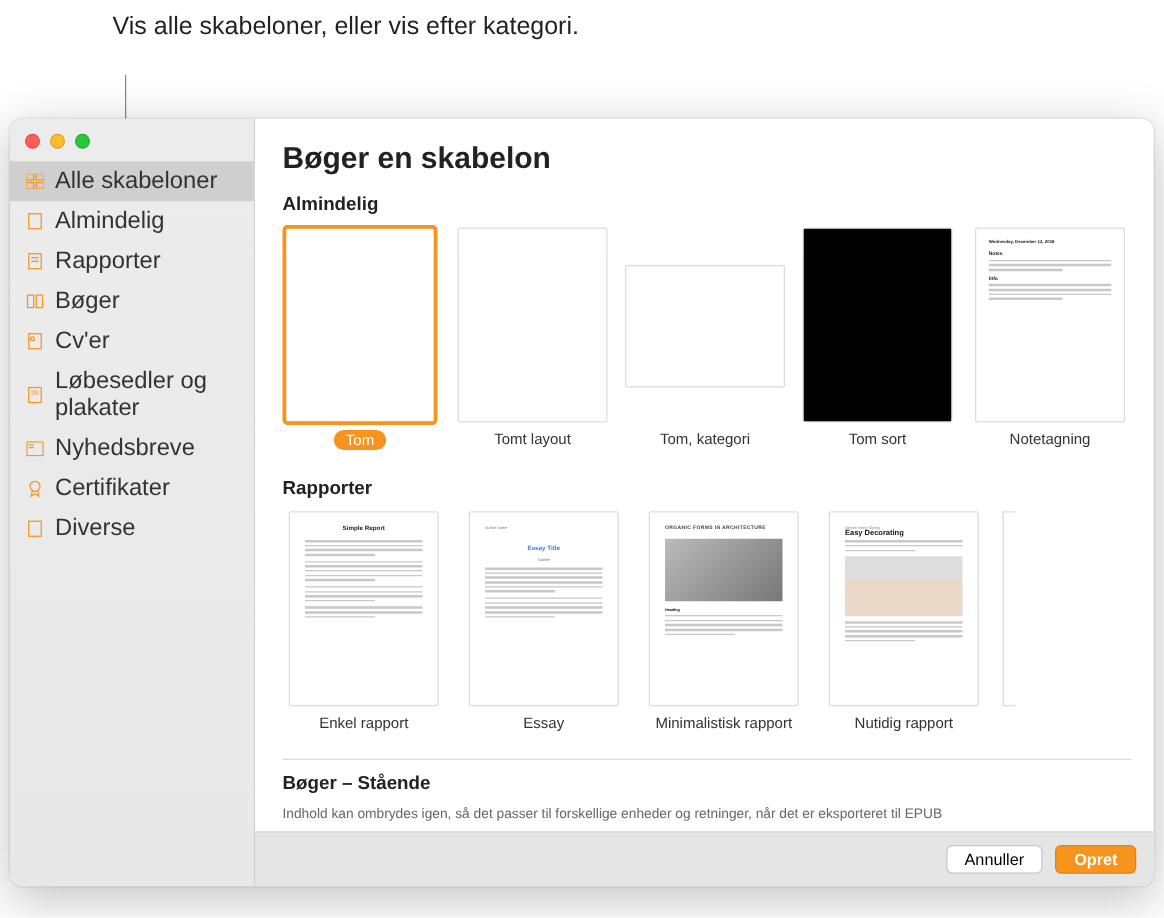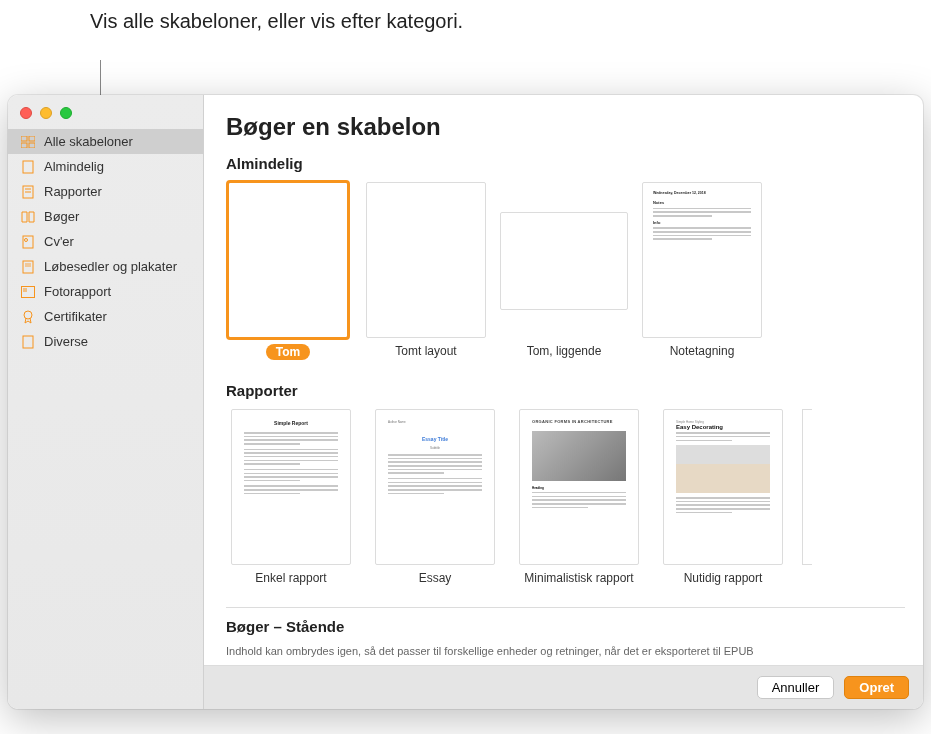--- a/index.html
+++ b/index.html
@@ -55,21 +55,21 @@
   width: 12px; height: 12px; border-radius: 50%;
 }
 .traffic-red { background: #ff5f57; border: 0.5px solid #e04b42; }
 .traffic-yellow { background: #febc2e; border: 0.5px solid #dda024; }
 .traffic-green { background: #28c840; border: 0.5px solid #1dad2e; }
 .sb-item {
   display: flex;
   align-items: center;
   gap: 8px;
   padding: 5px 12px;
-  font-size: 13px;
+  font-size: 19px;
   color: #333;
   cursor: default;
 }
 .sb-item.selected {
   background: #cfcfcf;
 }
 .sb-icon {
   width: 16px; height: 14px;
   display: inline-flex;
   align-items: center;
@@ -137,21 +137,21 @@
   font-size: 12px;
   color: #333;
   margin-top: 6px;
   text-align: center;
 }
 .tile-label.badge {
   background: #f7941d;
   color: #fff;
   padding: 1px 10px;
   border-radius: 9px;
-  font-weight: 700;
+  font-weight: 400;
 }
 .notepaper {
   padding: 8px 10px;
   font-size: 2.5px;
   color: #555;
   line-height: 1.4;
 }
 .notepaper .nt-date { font-size: 3.5px; color:#222; font-weight:600; margin-bottom:4px;}
 .notepaper .nt-h { font-size: 4px; font-weight: 700; margin: 3px 0 1px; color:#222;}
 .fake-lines { padding: 10px 12px 8px; }
@@ -279,21 +279,21 @@
       <span>Løbesedler og plakater</span>
     </div>
     <div class="sb-item">
       <span class="sb-icon">
         <svg width="14" height="12" viewBox="0 0 14 12">
             <rect x="0.5" y="0.5" width="13" height="11" fill="none" stroke="currentColor"></rect>
             <line x1="2" y1="3" x2="6" y2="3" stroke="currentColor"></line>
             <line x1="2" y1="5" x2="6" y2="5" stroke="currentColor"></line>
           </svg>
       </span>
-      <span>Fotorapport</span>
+      <span>Nyhedsbreve</span>
     </div>
     <div class="sb-item">
       <span class="sb-icon">
         <svg width="12" height="14" viewBox="0 0 12 14">
             <circle cx="6" cy="5" r="4" fill="none" stroke="currentColor"></circle>
             <path d="M4 8 L3 13 L6 11 L9 13 L8 8" fill="none" stroke="currentColor"></path>
           </svg>
       </span>
       <span>Certifikater</span>
     </div>
@@ -316,21 +316,25 @@
         <div class="tile">
           <div class="thumb selected"></div>
           <div class="tile-label badge">Tom</div>
         </div>
         <div class="tile">
           <div class="thumb"></div>
           <div class="tile-label">Tomt layout</div>
         </div>
         <div class="tile">
           <div class="thumb landscape"></div>
-          <div class="tile-label">Tom, liggende</div>
+          <div class="tile-label">Tom, kategori</div>
+        </div>
+        <div class="tile">
+          <div class="thumb black"></div>
+          <div class="tile-label">Tom sort</div>
         </div>
         <div class="tile">
           <div class="thumb">
             <div class="notepaper">
               <div class="nt-date">Wednesday, December 12, 2018</div>
               <div class="nt-h">Notes</div>
               <div class="fl-line"></div>
                 <div class="fl-line"></div>
                 <div class="fl-line short"></div>
               <div class="nt-h">Info</div>

